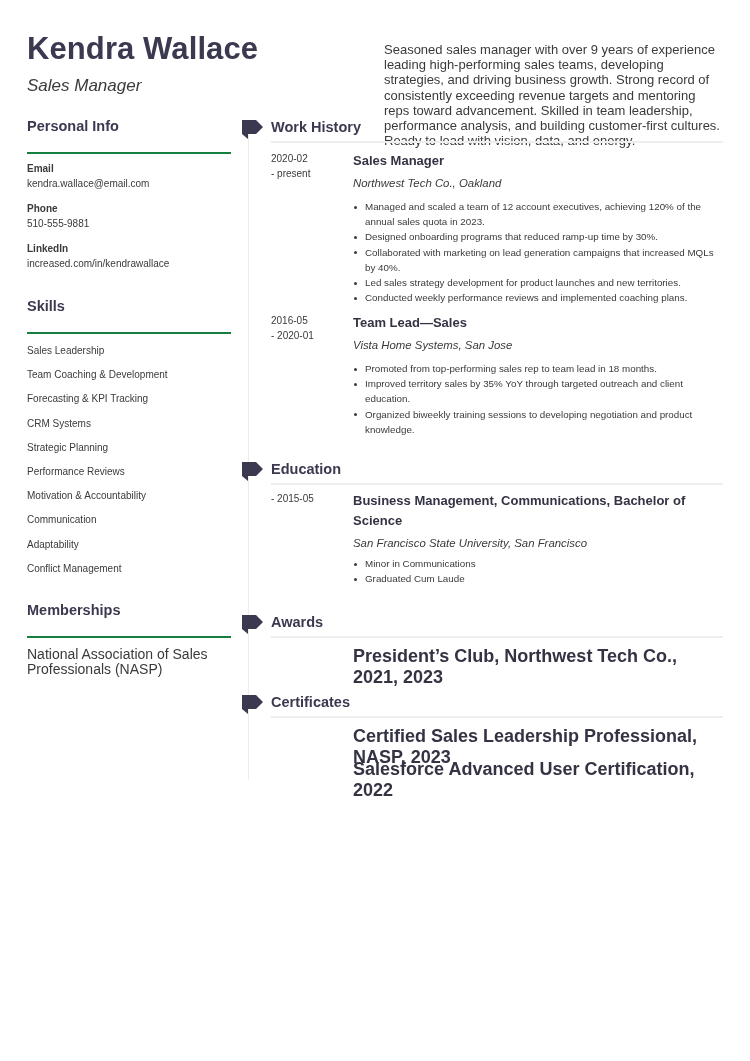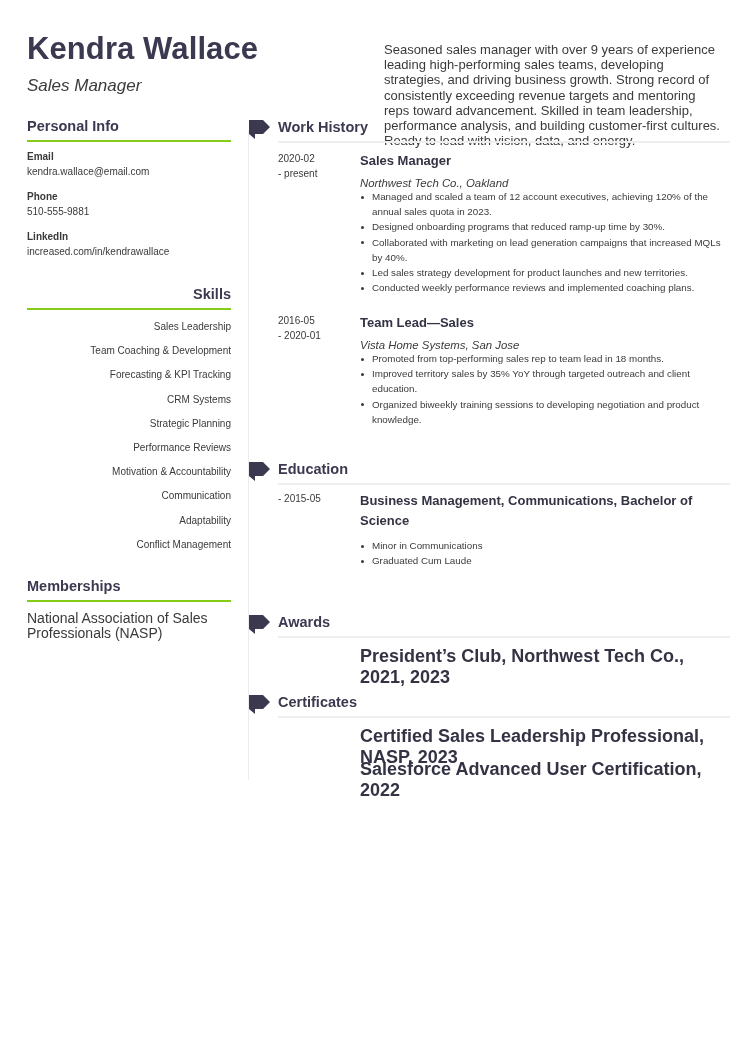--- a/index.html
+++ b/index.html
@@ -24,53 +24,53 @@
     }
     .summary {
       position: absolute; left: 384px; top: 42px; width: 340px;
       font-size: 13px; line-height: 15.2px; color: #3a3a3a;
     }
 
     
     .left-col { position: absolute; left: 27px; top: 118px; width: 204px; }
     .l-heading {
       font-size: 14.5px; font-weight: 700; color: #3b3950;
-      padding-bottom: 6px; border-bottom: 2px solid #84cc16;
+      padding-bottom: 18px; border-bottom: 2px solid #15803d;
     }
     .info-block { margin-top: 9px; }
     .info-label { font-size: 10px; font-weight: 700; color: #3a3a3a; margin-bottom: 4px; }
     .info-value { font-size: 10px; color: #3a3a3a; margin-bottom: 14px; }
-    .skills-section { margin-top: 29px; text-align: right; }
+    .skills-section { margin-top: 29px; }
     .skill-item { font-size: 10px; color: #3a3a3a; height: 24.2px; line-height: 13px; }
     .skills-list { margin-top: 10px; }
     .memb-section { margin-top: 16px; }
     .memb-item { font-size: 14px; line-height: 15.2px; margin-top: 9px; color: #3a3a3a; }
 
     
     .timeline-line {
       position: absolute; left: 248px; top: 130px; width: 1px; height: 650px;
       background: #ececec;
     }
-    .section { position: absolute; left: 248px; width: 482px; }
+    .section { position: absolute; left: 241px; width: 482px; }
     .flag {
       position: absolute; left: 0; top: 0; width: 24px; height: 22px;
     }
     .r-heading {
       position: absolute; left: 30px; top: 0;
       font-size: 14.5px; font-weight: 700; color: #3b3950;
     }
     .r-divider {
       position: absolute; left: 30px; top: 22px; width: 452px; height: 2px; background: #eeeeee;
     }
     .entry { position: absolute; left: 30px; width: 452px; }
     .date { position: absolute; left: 0; top: 0; width: 70px; font-size: 10px; line-height: 15.2px; color: #3a3a3a; }
     .entry-body { position: absolute; left: 82px; top: 0; width: 370px; }
     .entry-title { font-size: 13px; font-weight: 700; color: #333344; line-height: 20px; }
     .entry-sub { font-size: 11.4px; font-style: italic; color: #3a3a3a; margin-top: 6px; }
-    .bullets { list-style: none; }
+    .bullets { margin-top: 10px; list-style: none; }
     .bullets li {
       position: relative; padding-left: 12px;
       font-size: 9.8px; line-height: 15.2px; color: #3a3a3a;
     }
     .bullets li::before {
       content: ""; position: absolute; left: 1px; top: 6.5px;
       width: 3px; height: 3px; border-radius: 50%; background: #3a3a3a;
     }
     .simple-item { font-size: 18px; font-weight: 700; color: #333344; }
   </style>
@@ -165,20 +165,21 @@
   <div class="section" style="top:461px; height:130px;">
     <svg class="flag" viewBox="0 0 24 22">
       <path d="M1 1 H15 L22 8 L15 15 H7 L7 20 L1 15 Z" fill="#3b3950"></path>
     </svg>
     <div class="r-heading">Education</div>
     <div class="r-divider"></div>
     <div class="entry" style="top:30px;">
       <div class="date">- 2015-05</div>
       <div class="entry-body">
         <div class="entry-title">Business Management, Communications, Bachelor of Science</div>
+        <div class="entry-sub">San Francisco State University, San Francisco</div>
         <ul class="bullets" style="margin-top:7px;">
           <li>Minor in Communications</li>
           <li>Graduated Cum Laude</li>
         </ul>
       </div>
     </div>
   </div>
 
   <div class="section" style="top:614px; height:60px;">
     <svg class="flag" viewBox="0 0 24 22">

